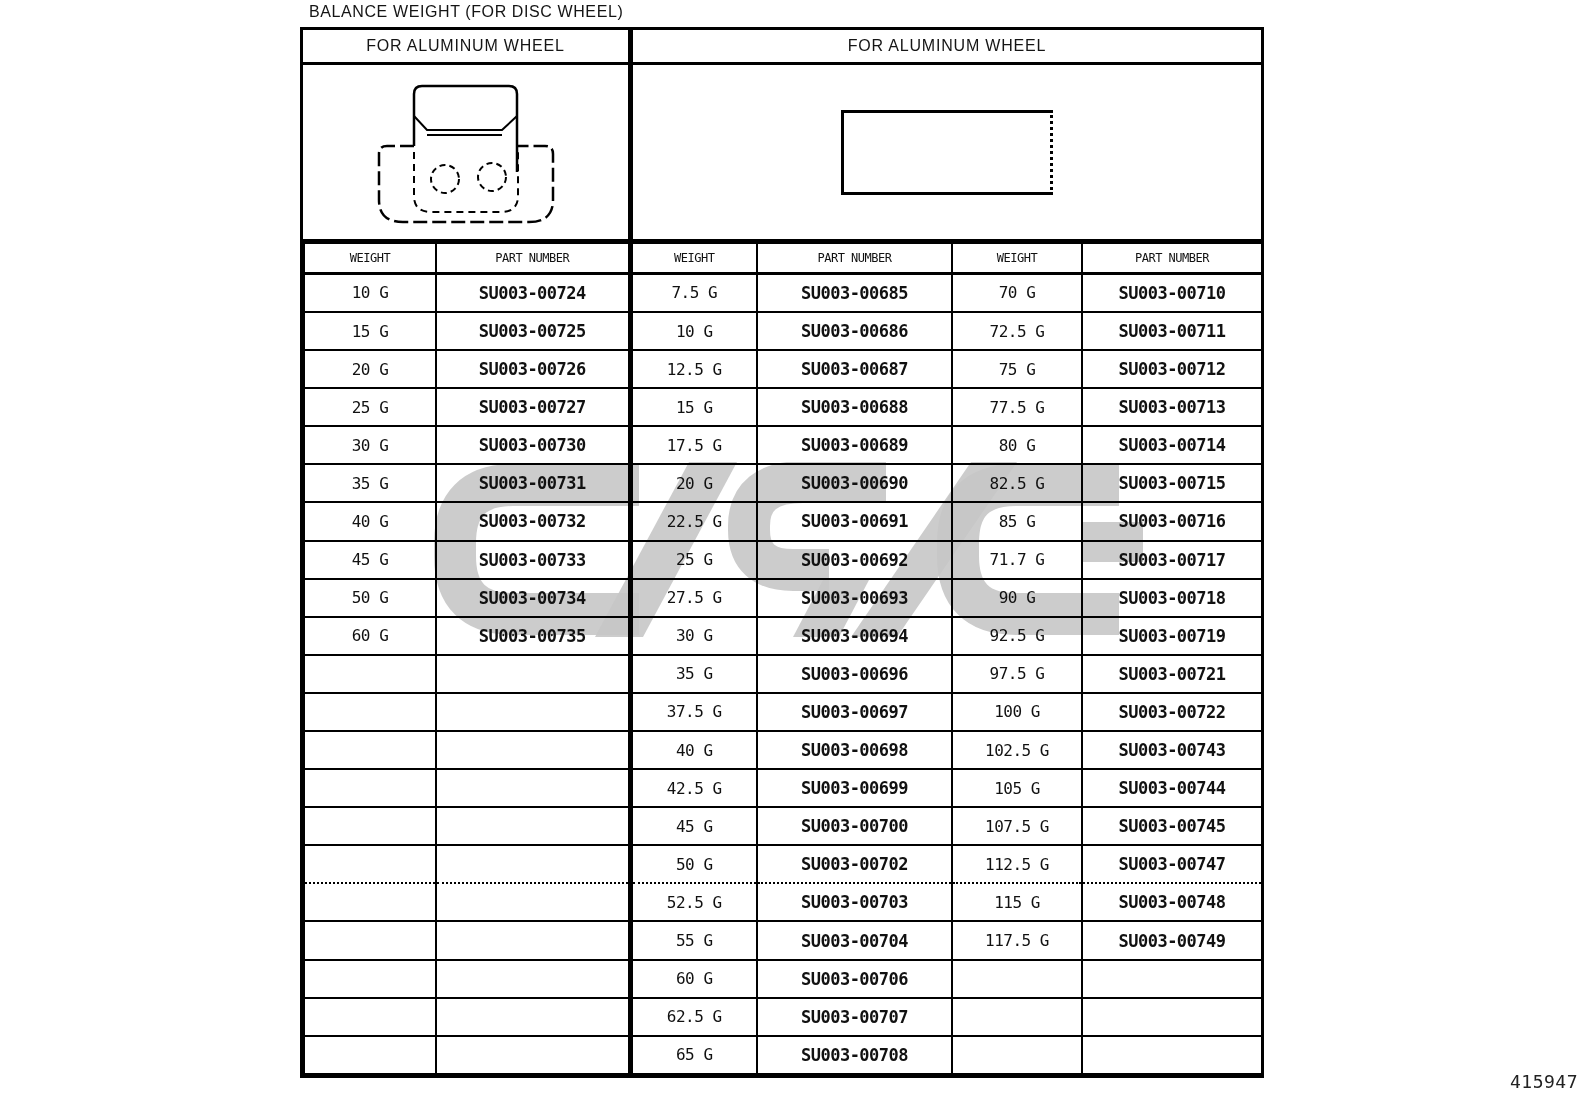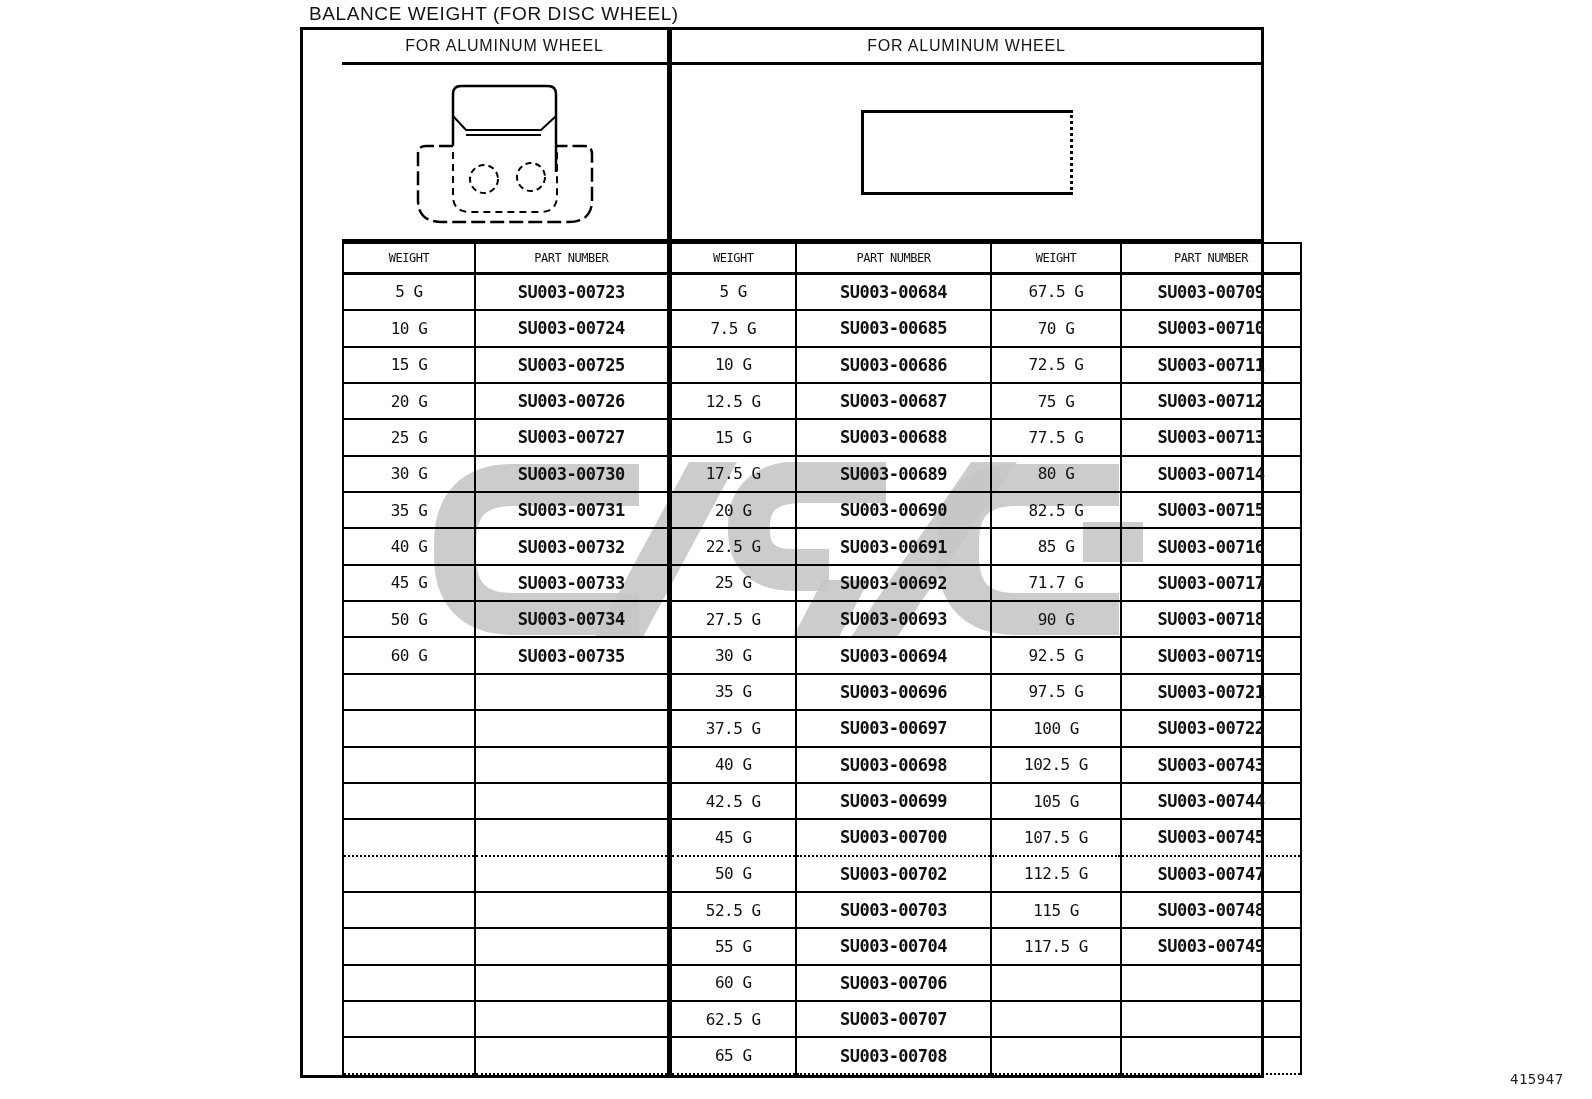--- a/index.html
+++ b/index.html
@@ -5,26 +5,26 @@
   html,body{margin:0;padding:0;}
   body{
     width:1592px;height:1099px;position:relative;
     background:#ffffff;color:#111;
     font-family:"DejaVu Sans Mono","Liberation Mono",monospace;
     overflow:hidden;
   }
   .page-title{
     position:absolute;left:309px;top:3px;
     font-family:"Liberation Sans",sans-serif;
-    font-size:19px;letter-spacing:.6px;color:#141414;
+    font-size:16px;letter-spacing:.6px;color:#141414;
     white-space:nowrap;
   }
   .sheet{
     position:absolute;left:300px;top:27px;width:964px;height:1051px;
-    border:3px solid #000;box-sizing:border-box;background:transparent;padding-left:39px;
+    border:3px solid #000;box-sizing:border-box;background:transparent;
   }
   
   .band-headers{display:flex;height:32px;border-bottom:3px solid #000;position:relative;z-index:2;}
   .hdr-cell{
     display:flex;align-items:center;justify-content:center;
     font-family:"Liberation Sans",sans-serif;font-size:16px;letter-spacing:.8px;color:#151515;
     box-sizing:border-box;
   }
   .hdr-left{width:330px;border-right:5px solid #000;}
   .hdr-right{flex:1;}
@@ -58,21 +58,21 @@
   table.parts th:nth-child(2),table.parts td:nth-child(2){border-right-width:5px;}
   
   table.parts td:nth-child(1){border-right-style:dotted;}
   
   table.parts tbody tr:nth-child(3n+1) td{border-bottom-style:dotted;}
   table.parts tbody tr:nth-child(7n+3) td{border-top-style:dotted;}
   
   .watermark{position:absolute;left:128px;top:432px;width:712px;height:175px;z-index:1;pointer-events:none;}
   
   .doc-number{
-    position:absolute;left:1510px;top:1071px;font-size:14px;letter-spacing:.5px;color:#222;
+    position:absolute;left:1510px;top:1071px;font-size:18px;letter-spacing:.5px;color:#222;
   }
 </style>
 </head>
 <body>
 
 <div class="page-title">BALANCE WEIGHT (FOR DISC WHEEL)</div>
 
 <div class="sheet">
 
   <div class="watermark">
@@ -131,28 +131,20 @@
             <th>WEIGHT</th>
             <th>PART NUMBER</th>
             <th>WEIGHT</th>
             <th>PART NUMBER</th>
             <th>WEIGHT</th>
             <th>PART NUMBER</th>
           </tr>
         </thead>
       <tbody>
           <tr>
-            <td class="w">5 G</td>
-            <td class="p">SU003-00723</td>
-            <td class="w">5 G</td>
-            <td class="p">SU003-00684</td>
-            <td class="w">67.5 G</td>
-            <td class="p">SU003-00709</td>
-          </tr>
-          <tr>
             <td class="w">10 G</td>
             <td class="p">SU003-00724</td>
             <td class="w">7.5 G</td>
             <td class="p">SU003-00685</td>
             <td class="w">70 G</td>
             <td class="p">SU003-00710</td>
           </tr>
           <tr>
             <td class="w">15 G</td>
             <td class="p">SU003-00725</td>

